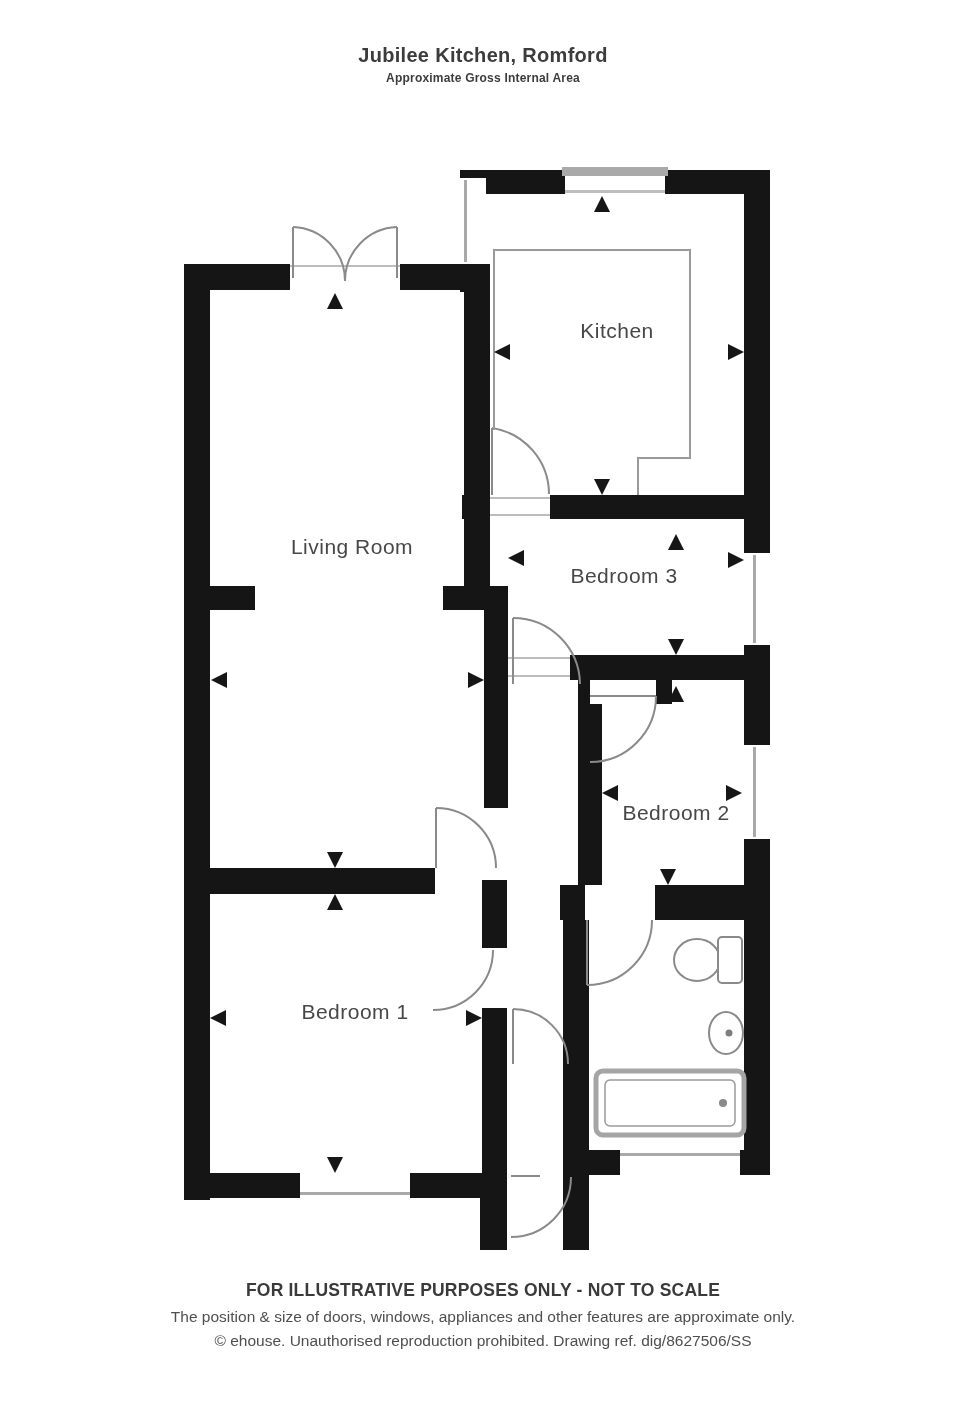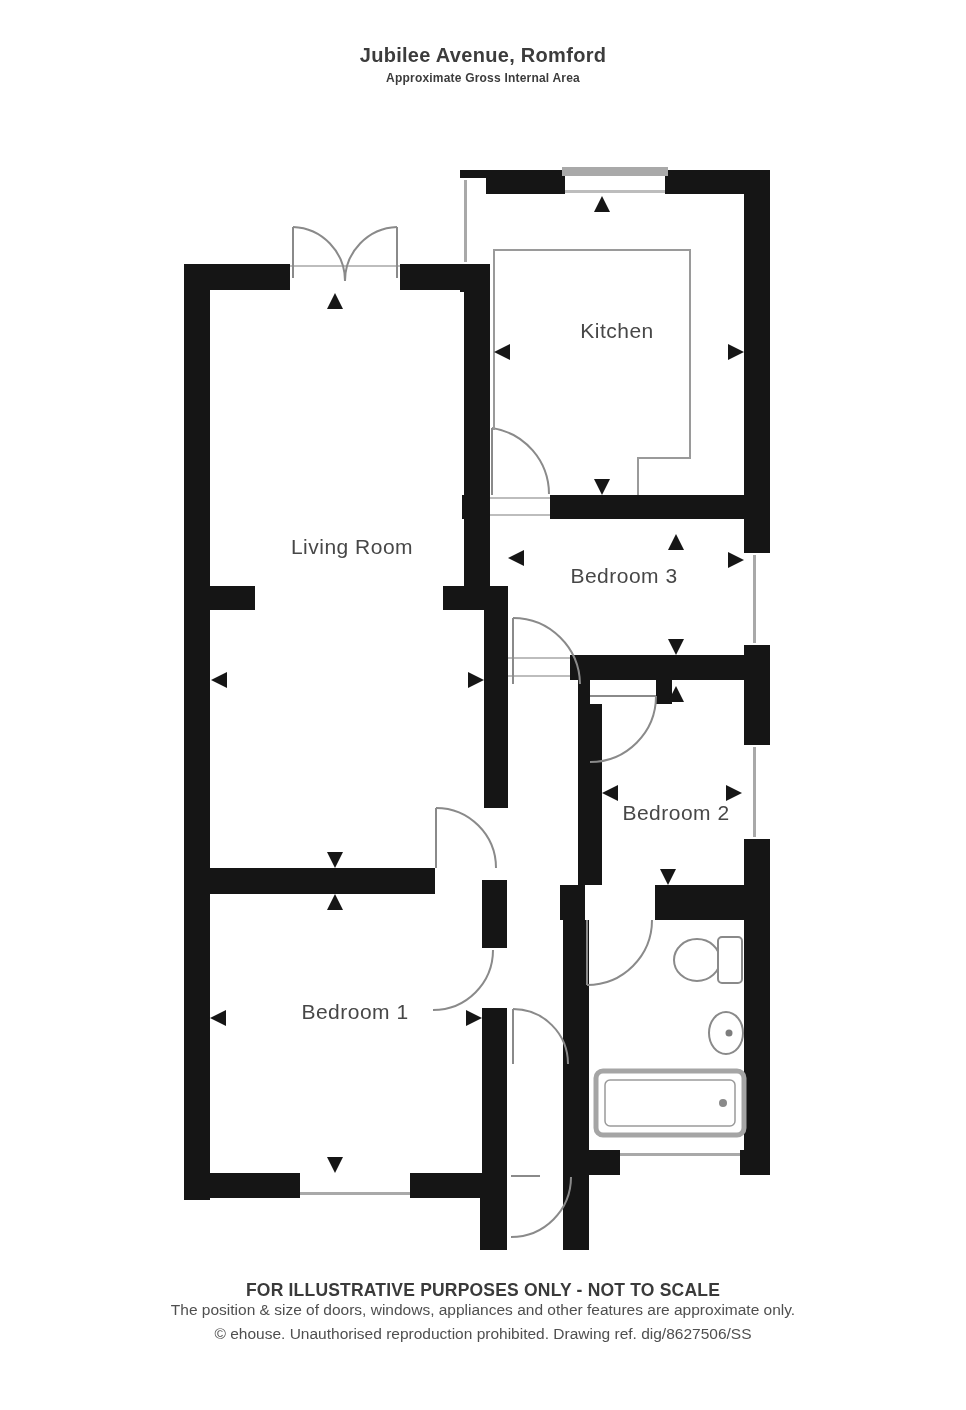--- a/index.html
+++ b/index.html
@@ -4,39 +4,39 @@
 <style>
   html,body{margin:0;padding:0;background:#ffffff;}
   body{width:966px;height:1410px;position:relative;font-family:"Liberation Sans",sans-serif;overflow:hidden;}
   .page{position:absolute;inset:0;background:var(--bg,#fff);filter:blur(0.35px);}
   .titleblock{position:absolute;top:44px;left:0;width:966px;text-align:center;color:#3c3c3c;}
   .title-line1{font-size:20px;font-weight:bold;letter-spacing:0.3px;}
   .title-line2{font-size:12px;font-weight:bold;margin-top:4px;letter-spacing:0.2px;}
   .planwrap{position:absolute;top:0;left:0;}
   .footerblock{position:absolute;top:1280px;left:0;width:966px;text-align:center;color:#3a3a3a;}
   .footer-line1{font-size:17.5px;font-weight:bold;letter-spacing:0.2px;}
-  .footer-line2{font-size:15.5px;color:#4f4f4f;}
+  .footer-line2{font-size:15.5px;color:#4f4f4f;margin-top:7px;}
   .footer-line3{font-size:15.5px;color:#4f4f4f;margin-top:6px;}
   .wall{fill:#151515;}
   .winwhite{fill:#ffffff;}
   .sill{fill:#a9a9a9;}
   .thinline{fill:#bdbdbd;}
   .door{stroke:#8a8a8a;stroke-width:2;fill:none;}
   .fixture{stroke:#8a8a8a;stroke-width:2;fill:#ffffff;}
   .counter{stroke:#9a9a9a;stroke-width:2;fill:none;}
   .arrow{fill:#161616;}
   .room-label{fill:#474747;font-family:"Liberation Sans",sans-serif;font-size:21px;letter-spacing:0.5px;text-anchor:middle;}
 </style>
 </head>
 <body style="background: rgb(255, 255, 255);">
 
 <div class="page">
 
   <div class="titleblock">
-    <div class="title-line1">Jubilee Avenue, Romford</div>
+    <div class="title-line1">Jubilee Kitchen, Romford</div>
     <div class="title-line2">Approximate Gross Internal Area</div>
   </div>
 
   <div class="planwrap">
   <svg width="966" height="1410" viewBox="0 0 966 1410">
 
     <g>
       <rect class="wall" x="460" y="170" width="310" height="24" style="fill: rgb(21, 21, 21);"></rect>
       <rect class="wall" x="460" y="170" width="26" height="122" style="fill: rgb(21, 21, 21);"></rect>
       <rect class="wall" x="744" y="170" width="26" height="1005" style="fill: rgb(21, 21, 21);"></rect>

